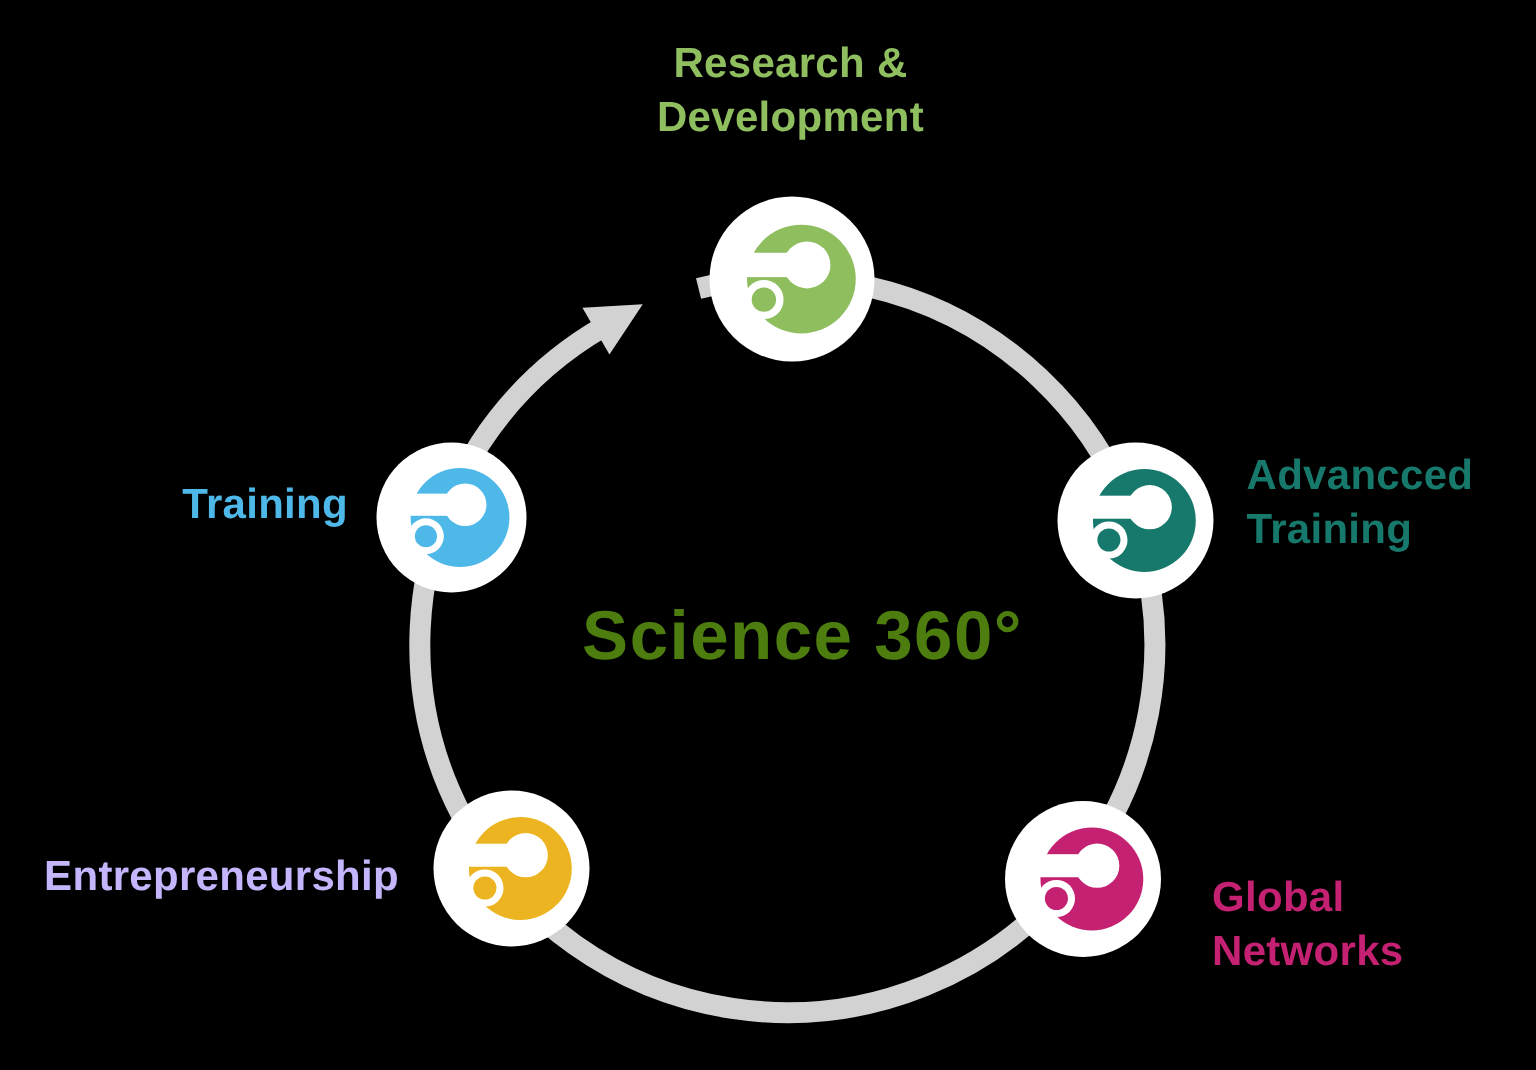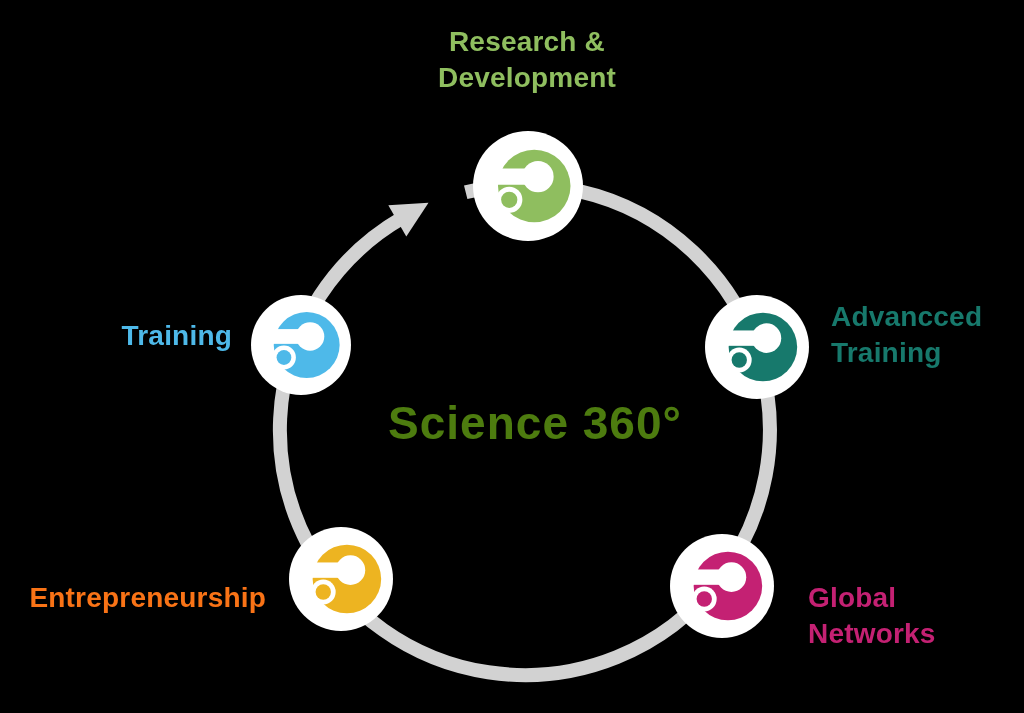--- a/index.html
+++ b/index.html
@@ -119,19 +119,19 @@
 
   <div class="label align-center" style="left: 360px; top: 24px; width: 334px; color: rgb(143, 190, 95);">Research &amp;
 Development</div>
 
   <div class="label align-left" style="left: 831px; top: 299px; width: 180px; color: rgb(23, 121, 108);">Advancced
 Training</div>
 
   <div class="label align-left" style="left: 808px; top: 580px; width: 200px; color: rgb(196, 33, 115);">Global
 Networks</div>
 
-  <div class="label align-right" style="left: 18px; top: 580px; width: 248px; color: #f97316;">Entrepreneurship</div>
+  <div class="label align-right" style="left: 18px; top: 566px; width: 248px; color: #c4b5fd;">Entrepreneurship</div>
 
   <div class="label align-right" style="left: 58px; top: 318px; width: 174px; color: rgb(78, 185, 233);">Training</div>
 
   <div class="center-title" style="color: #4d7c0f;">Science 360°</div>
 
 </div>
 
 </body></html>

